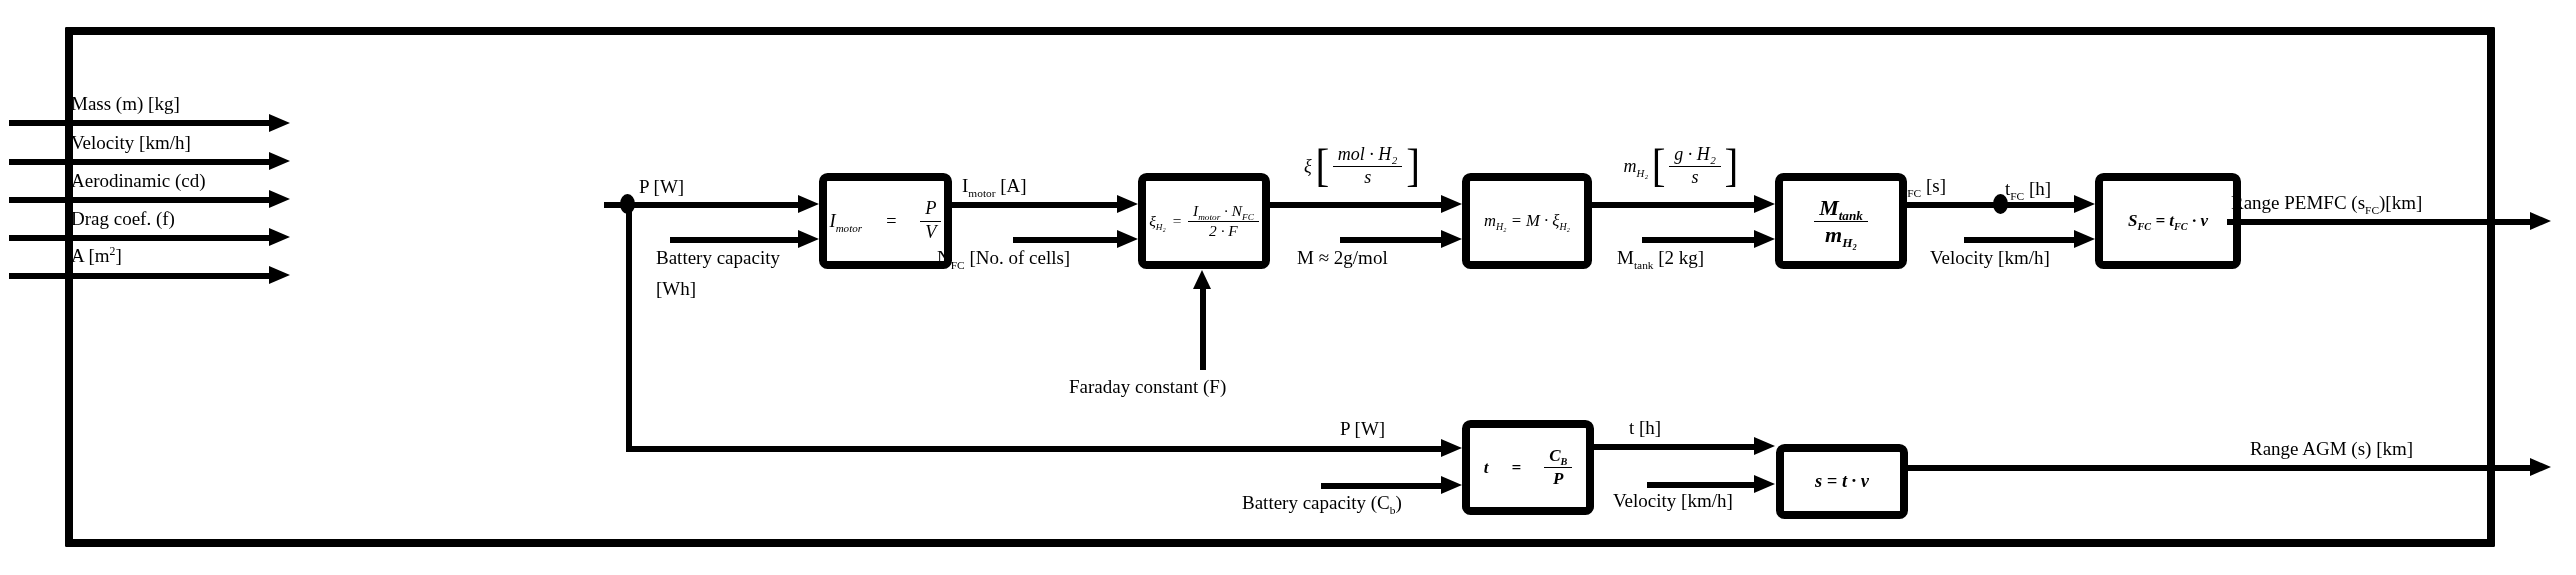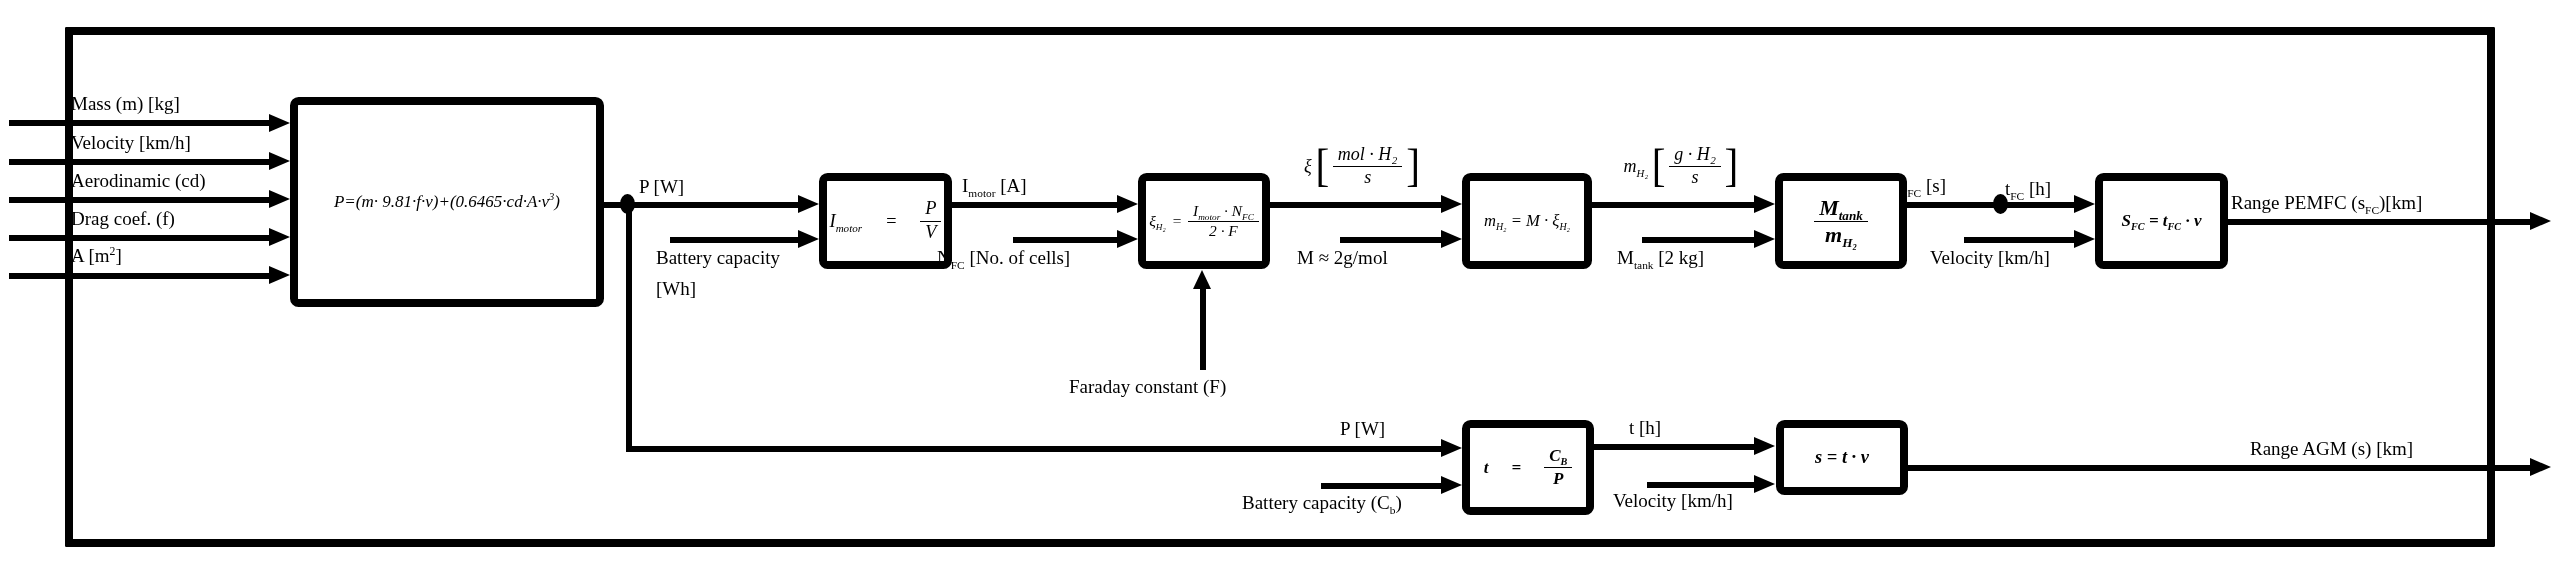--- a/index.html
+++ b/index.html
@@ -51,23 +51,20 @@
   <div class="lbl" style="left:71px;top:170px;width:218px">Aerodinamic (cd)</div>
 
   <div class="hline" style="left:9.2px;top:235px;width:264px"></div>
   <div class="arr-r" style="left:269px;top:228px"></div>
   <div class="lbl" style="left:71px;top:208px;width:218px">Drag coef.  (f)</div>
 
   <div class="hline" style="left:9.2px;top:273px;width:264px"></div>
   <div class="arr-r" style="left:269px;top:266px"></div>
   <div class="lbl" style="left:71px;top:245px;width:218px"><span>A [m</span><sup>2</sup><span>]</span></div>
 
-  <div class="blk" style="left:290px;top:97px;width:314px;height:210px;font-size:17px">
-    <span><span>P=(m· 9.81·f·v)+(0.6465·cd·A·v</span><sup>3</sup><span>)</span></span>
-  </div>
 
   <div class="hline" style="left:604px;top:202px;width:196px"></div>
   <div class="arr-r" style="left:798px;top:195px"></div>
   <div class="dot" style="left:620px;top:194px"></div>
   <div class="lbl" style="left:639px;top:176px;width:148px">P [W]</div>
 
   <div class="hline" style="left:670px;top:237px;width:130px"></div>
   <div class="arr-r" style="left:798px;top:230px"></div>
   <div class="lbl" style="left:656px;top:247px;width:184px">Battery capacity</div>
   <div class="lbl" style="left:656px;top:278px;width:184px">[Wh]</div>
@@ -143,21 +140,21 @@
   <div class="hline" style="left:1907px;top:202px;width:170px"></div>
   <div class="arr-r" style="left:2074px;top:195px"></div>
   <div class="dot" style="left:1993px;top:194px"></div>
   <div class="lbl" style="left:1902px;top:175px;width:92px"><span>t</span><sub>FC</sub><span> [s]</span></div>
   <div class="lbl" style="left:2005px;top:178px;width:92px"><span>t</span><sub>FC</sub><span> [h]</span></div>
 
   <div class="hline" style="left:1964px;top:237px;width:112px"></div>
   <div class="arr-r" style="left:2074px;top:230px"></div>
   <div class="lbl" style="left:1930px;top:247px;width:191px">Velocity [km/h]</div>
 
-  <div class="blk bold" style="left:2095px;top:173px;width:133px;height:96px;font-size:17px">
+  <div class="blk bold" style="left:2095px;top:173px;width:146px;height:96px;font-size:17px">
     <span><span>S</span><sub>FC</sub><span style="white-space:pre"> = t</span><sub>FC</sub><span style="white-space:pre"> · v</span></span>
   </div>
 
   <div class="hline" style="left:2227px;top:219px;width:305px"></div>
   <div class="arr-r" style="left:2530px;top:212px"></div>
   <div class="lbl" style="left:2231px;top:192px;width:258px"><span>Range PEMFC (s</span><sub>FC</sub><span>)[km]</span></div>
 
   <div class="vline" style="left:626px;top:204px;height:245px"></div>
   <div class="hline" style="left:626px;top:446px;width:817px"></div>
   <div class="arr-r" style="left:1441px;top:439px"></div>
@@ -179,21 +176,21 @@
   </div>
 
   <div class="hline" style="left:1593px;top:444px;width:163px"></div>
   <div class="arr-r" style="left:1754px;top:437px"></div>
   <div class="lbl" style="left:1629px;top:417px;width:111px">t [h]</div>
 
   <div class="hline" style="left:1647px;top:482px;width:109px"></div>
   <div class="arr-r" style="left:1754px;top:475px"></div>
   <div class="lbl" style="left:1613px;top:490px;width:191px">Velocity [km/h]</div>
 
-  <div class="blk bold" style="left:1776px;top:420px;width:132px;height:75px;font-size:18.4px">
+  <div class="blk bold" style="left:1776px;top:444px;width:132px;height:75px;font-size:18.4px">
     <span>s = t · v</span>
   </div>
 
   <div class="hline" style="left:1908px;top:465px;width:623px"></div>
   <div class="arr-r" style="left:2530px;top:458px"></div>
   <div class="lbl" style="left:2250px;top:438px;width:258px">Range AGM (s) [km]</div>
 
 </div>
 
 

